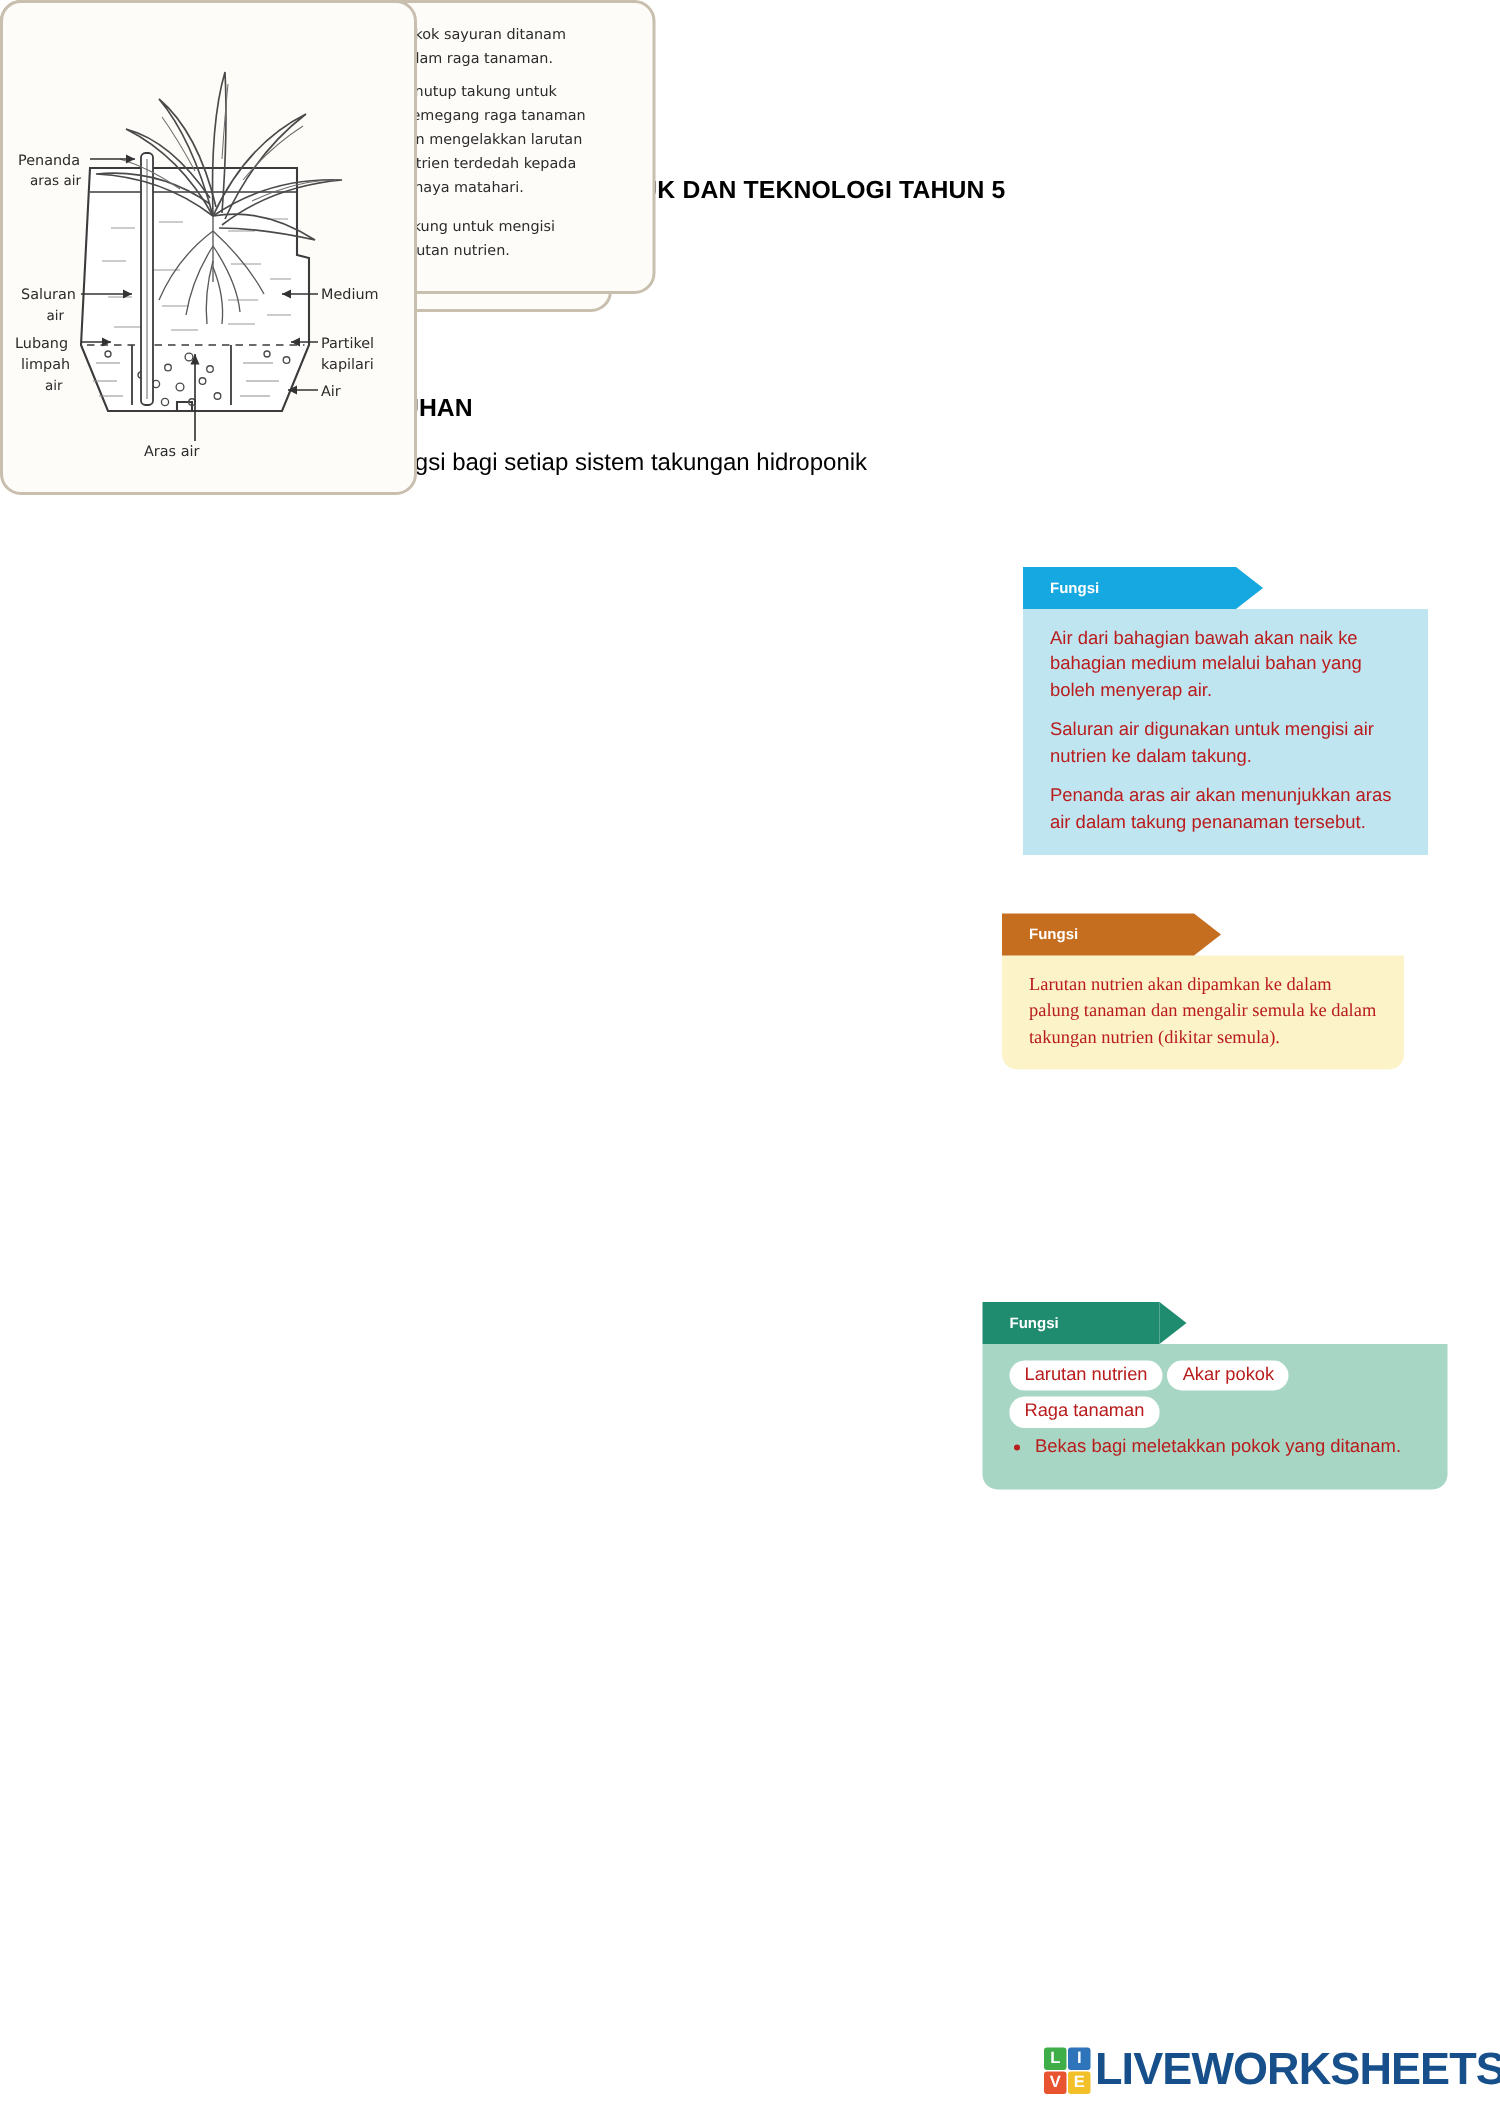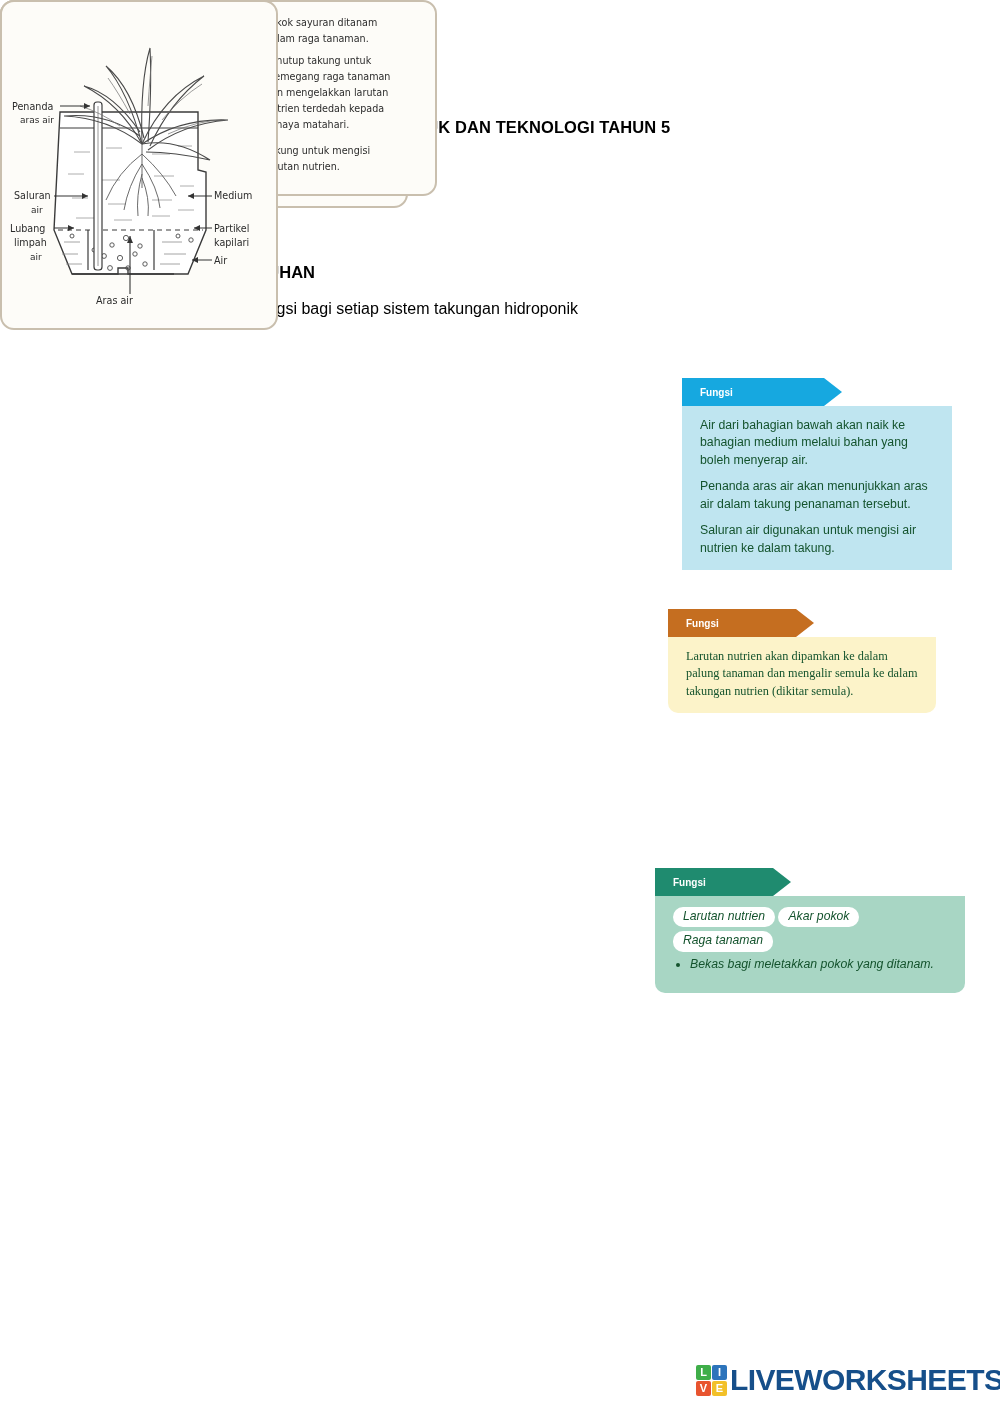--- a/index.html
+++ b/index.html
@@ -91,21 +91,21 @@
     position: absolute;
     right: -18px; top: 0;
     width: 0; height: 0;
     border-top: 14px solid transparent;
     border-bottom: 14px solid transparent;
   }
   .fungsi-body {
     padding: 11px 16px 13px 18px;
     font-size: 12.3px;
     line-height: 1.42;
-    color: #14532d;
+    color: #b91c1c;
   }
   .fungsi-body p { margin: 0 0 9px 0; }
   .fungsi-body p:last-child { margin-bottom: 0; }
 
   
   #fungsi1 { left: 682px; top: 378px; width: 270px; }
   #fungsi1 .fungsi-banner { background: #16a8e0; width: 142px; }
   #fungsi1 .ribbon-tip { border-left: 18px solid #16a8e0; }
   #fungsi1 .fungsi-body { background: #bfe5f0; }
   #fungsi1-head-bg {
@@ -121,21 +121,21 @@
   #fungsi2-head-bg {
     position: absolute; left: 668px; top: 609px;
     width: 268px; height: 28px; background: #fdfaf0;
     border-radius: 8px 8px 0 0; z-index: -1;
   }
 
   
   #fungsi3 { left: 655px; top: 868px; width: 310px; }
   #fungsi3 .fungsi-banner { background: #1f8b6f; width: 118px; }
   #fungsi3 .ribbon-tip { border-left: 18px solid #1f8b6f; }
-  #fungsi3 .fungsi-body { background: #a8d6c4; border-radius: 0 0 10px 10px; font-style: italic; }
+  #fungsi3 .fungsi-body { background: #a8d6c4; border-radius: 0 0 10px 10px; }
   #fungsi3-head-bg {
     position: absolute; left: 655px; top: 868px;
     width: 310px; height: 28px; background: #a8d6c4;
     border-radius: 8px 8px 0 0; z-index: -1;
   }
   .sub-pill {
     display: inline-block;
     background: #ffffff;
     border-radius: 10px;
     padding: 1px 10px 2px 10px;
@@ -540,22 +540,22 @@
 </div>
 
 <div id="fungsi1-head-bg"></div>
 <div class="fungsi-card" id="fungsi1">
   <div class="fungsi-banner">
     <span>Fungsi</span>
     <span class="ribbon-tip"></span>
   </div>
   <div class="fungsi-body">
     <p>Air dari bahagian bawah akan naik ke bahagian medium melalui bahan yang boleh menyerap air.</p>
+    <p>Saluran air digunakan untuk mengisi air nutrien ke dalam takung.</p>
     <p>Penanda aras air akan menunjukkan aras air dalam takung penanaman tersebut.</p>
-    <p>Saluran air digunakan untuk mengisi air nutrien ke dalam takung.</p>
   </div>
 </div>
 
 <div id="fungsi2-head-bg"></div>
 <div class="fungsi-card" id="fungsi2">
   <div class="fungsi-banner">
     <span>Fungsi</span>
     <span class="ribbon-tip"></span>
   </div>
   <div class="fungsi-body">

